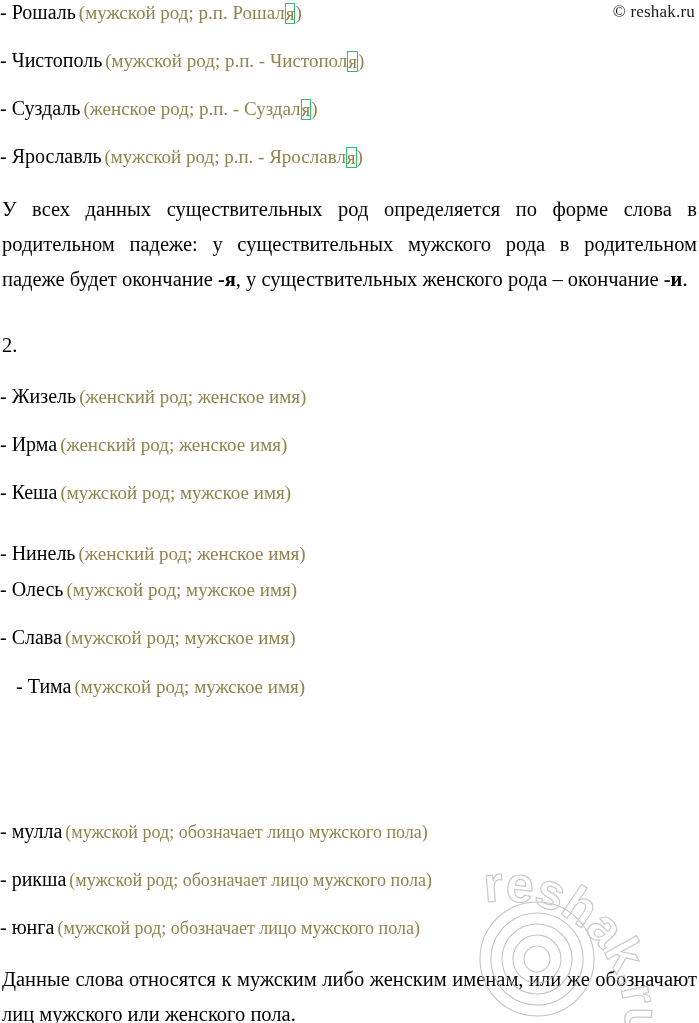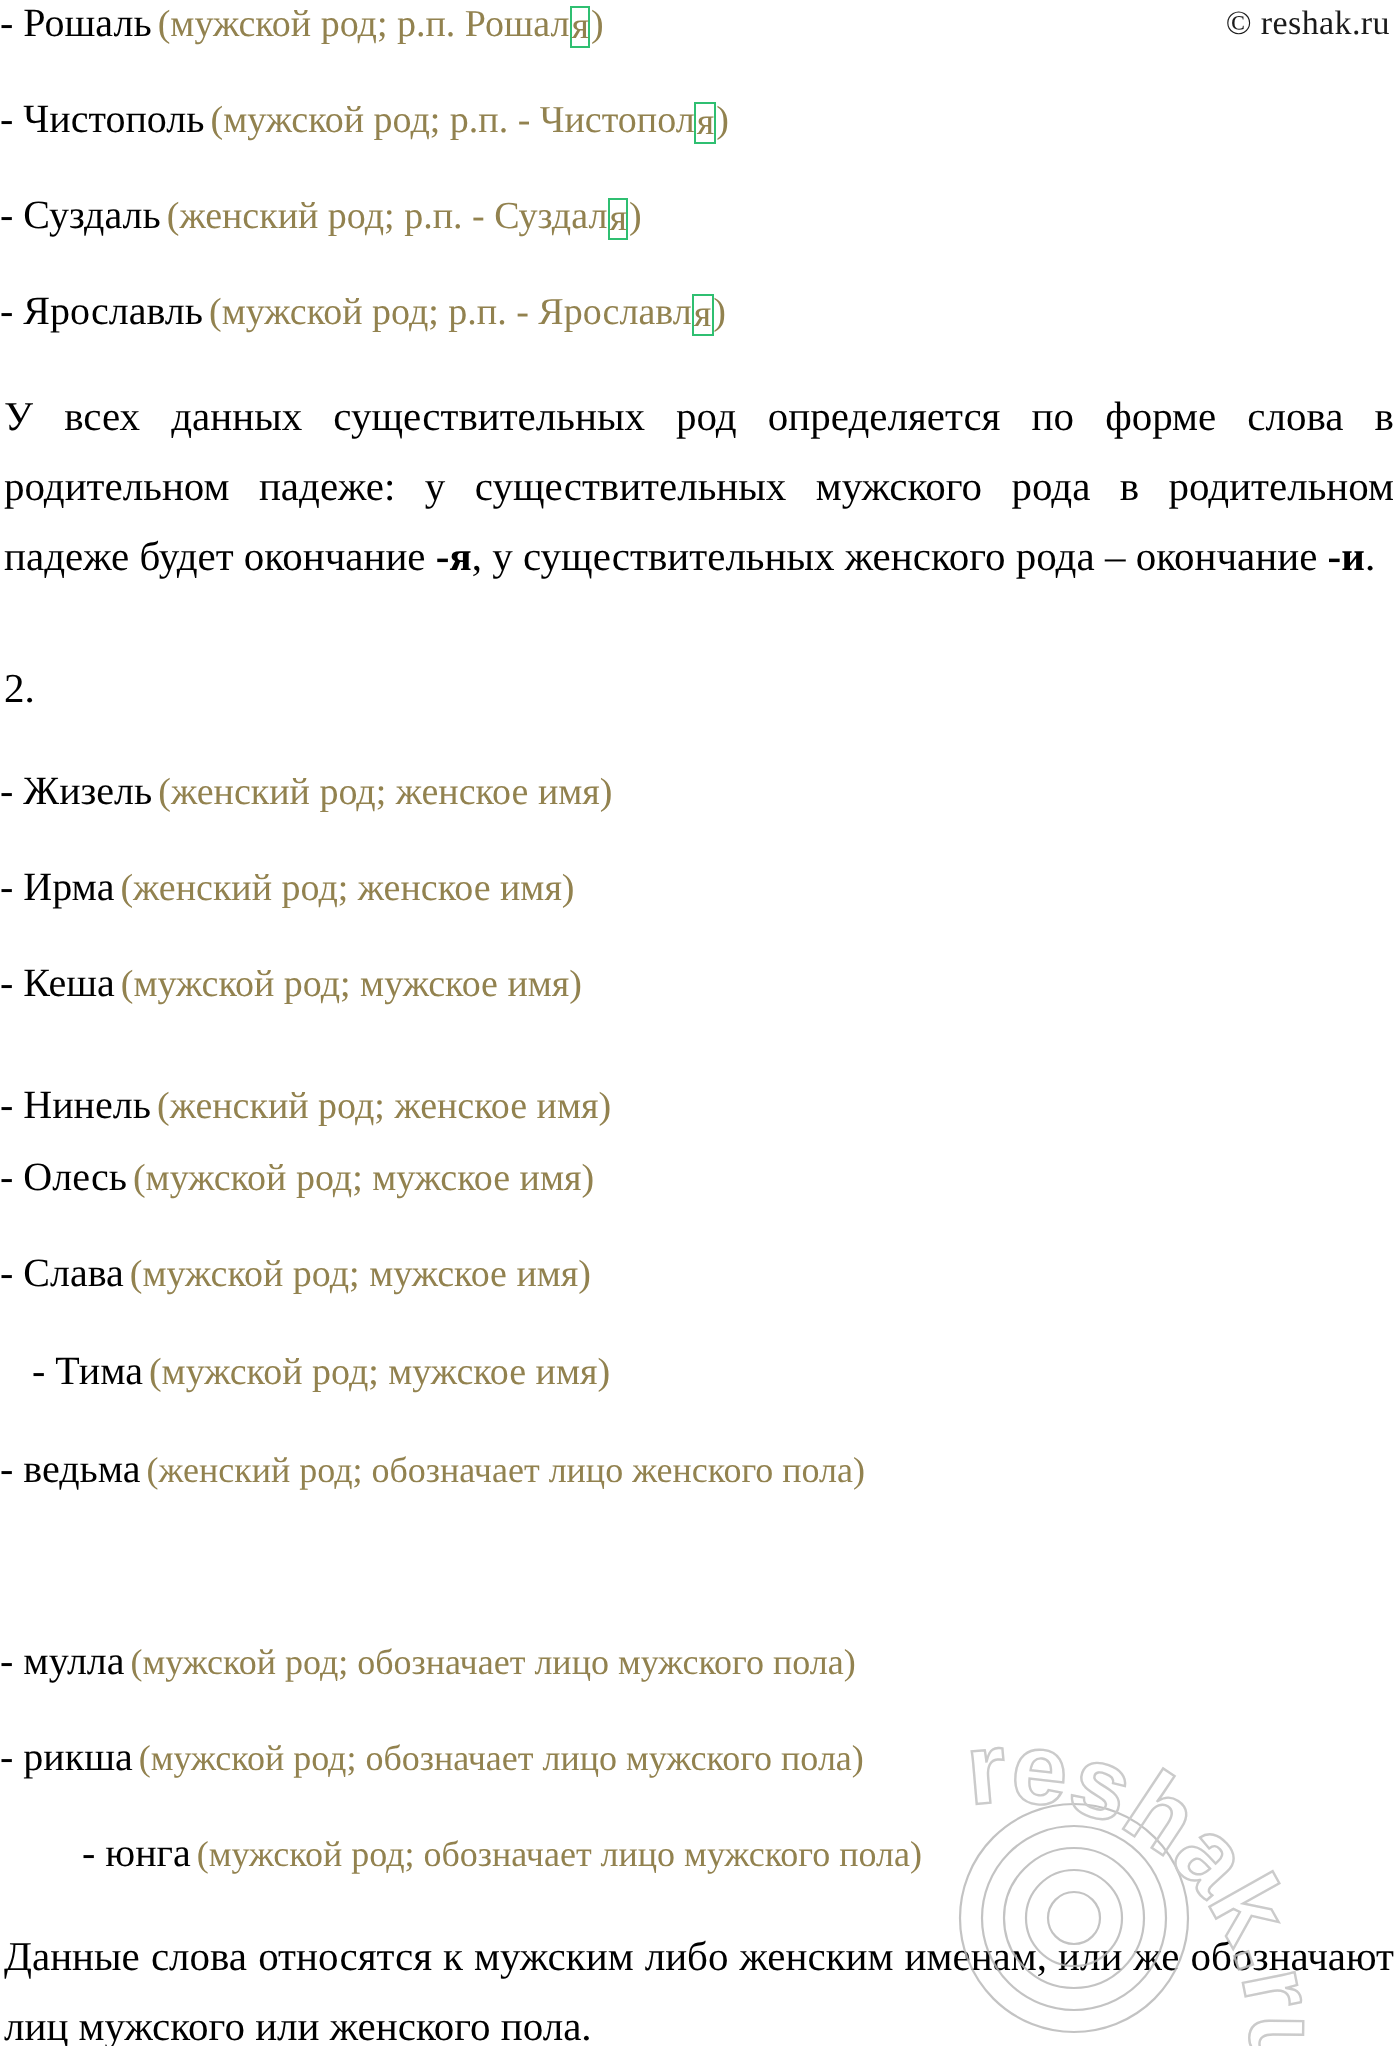--- a/index.html
+++ b/index.html
@@ -114,21 +114,21 @@
 
   <div class="entry" style="top:2px;">
     <span class="term">- Рошаль</span><span class="gloss"><span>(мужской род; р.п. Рошал</span><span class="hl">я</span><span>)</span></span>
   </div>
 
   <div class="entry" style="top:50px;">
     <span class="term">- Чистополь</span><span class="gloss"><span>(мужской род; р.п. - Чистопол</span><span class="hl">я</span><span>)</span></span>
   </div>
 
   <div class="entry" style="top:98px;">
-    <span class="term">- Суздаль</span><span class="gloss"><span>(женский род; р.п. - Суздал</span><span class="hl">я</span><span>)</span></span>
+    <span class="term">- Суздаль</span><span class="gloss"><span>(женское род; р.п. - Суздал</span><span class="hl">я</span><span>)</span></span>
   </div>
 
   <div class="entry" style="top:146px;">
     <span class="term">- Ярославль</span><span class="gloss"><span>(мужской род; р.п. - Ярославл</span><span class="hl">я</span><span>)</span></span>
   </div>
 
   <div class="para" style="top:192px;"><span>У всех данных существительных род определяется по форме слова в родительном падеже: у существительных мужского рода в родительном падеже будет окончание </span><b>-я</b><span>, у существительных женского рода – окончание </span><b>-и</b><span>.</span></div>
 
   <div class="section-num" style="top:334px;">2.</div>
 
@@ -146,30 +146,27 @@
   </div>
   <div class="entry" style="top:579px;">
     <span class="term">- Олесь</span><span class="gloss">(мужской род; мужское имя)</span>
   </div>
   <div class="entry" style="top:627px;">
     <span class="term">- Слава</span><span class="gloss">(мужской род; мужское имя)</span>
   </div>
   <div class="entry" style="top:676px;margin-left:16px;">
     <span class="term">- Тима</span><span class="gloss">(мужской род; мужское имя)</span>
   </div>
-  <div class="entry" style="top:725px;">
-    <span class="term">- ведьма</span><span class="gloss small">(женский род; обозначает лицо женского пола)</span>
-  </div>
   <div class="entry" style="top:821px;">
     <span class="term">- мулла</span><span class="gloss small">(мужской род; обозначает лицо мужского пола)</span>
   </div>
   <div class="entry" style="top:869px;">
     <span class="term">- рикша</span><span class="gloss small">(мужской род; обозначает лицо мужского пола)</span>
   </div>
-  <div class="entry" style="top:917px;padding-left:41px;">
+  <div class="entry" style="top:917px;">
     <span class="term">- юнга</span><span class="gloss small">(мужской род; обозначает лицо мужского пола)</span>
   </div>
 
   <div class="para" style="top:962px;">Данные слова относятся к мужским либо женским именам, или же обозначают лиц мужского или женского пола.</div>
 
   <div class="watermark">
     <svg width="230" height="190" viewBox="0 0 230 190" xmlns="http://www.w3.org/2000/svg">
       <defs>
         <path id="wmArc" d="M 8,62 A 120,120 0 0 1 150,182" fill="none"></path>
       </defs>

